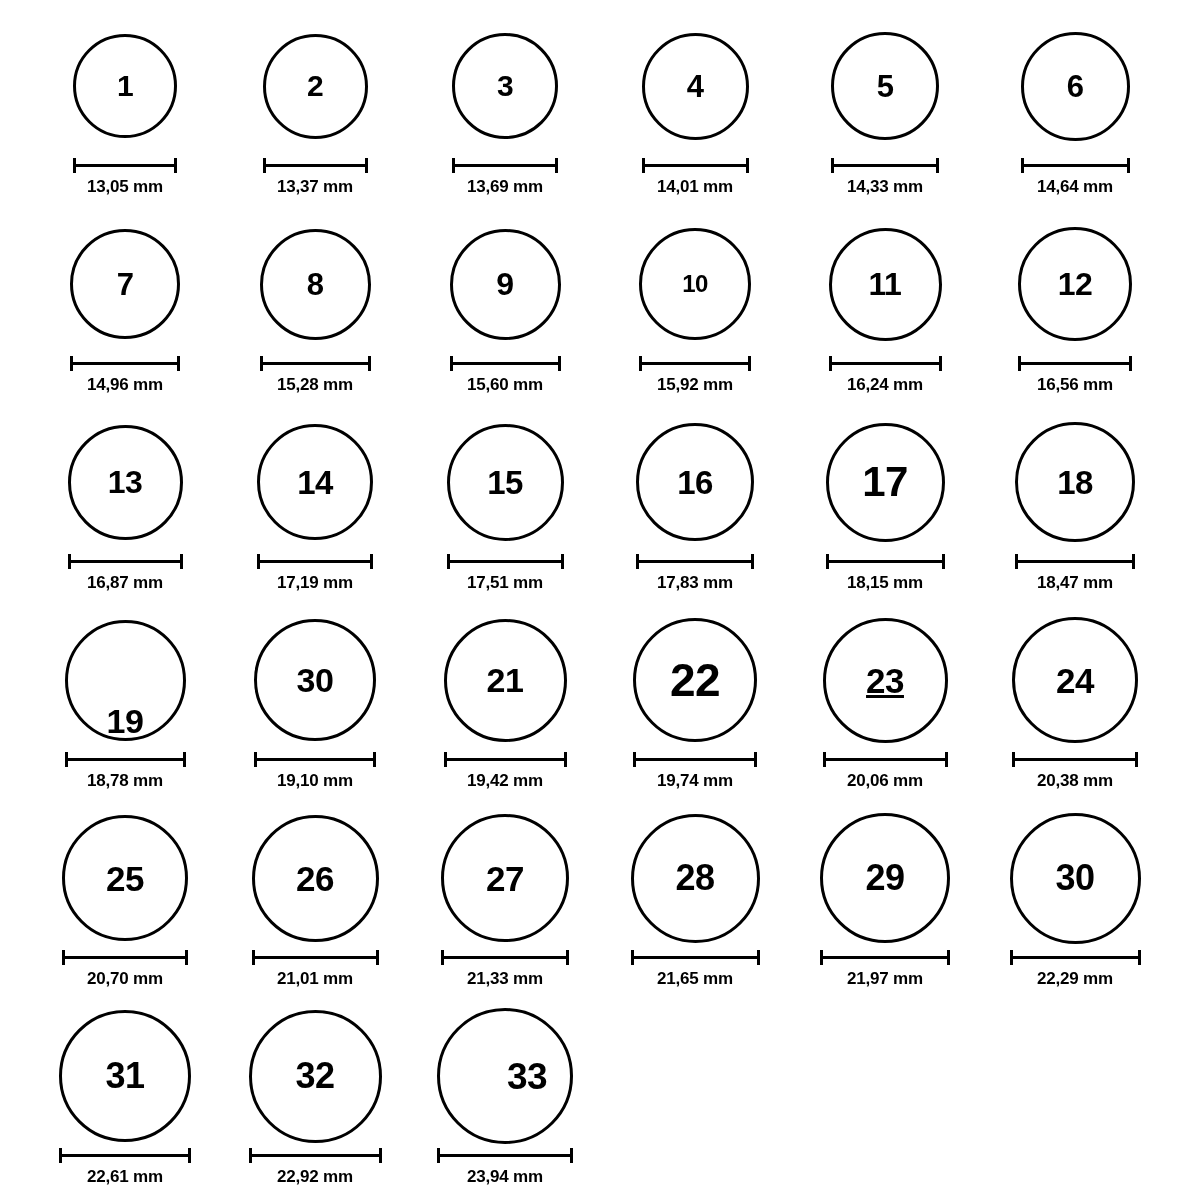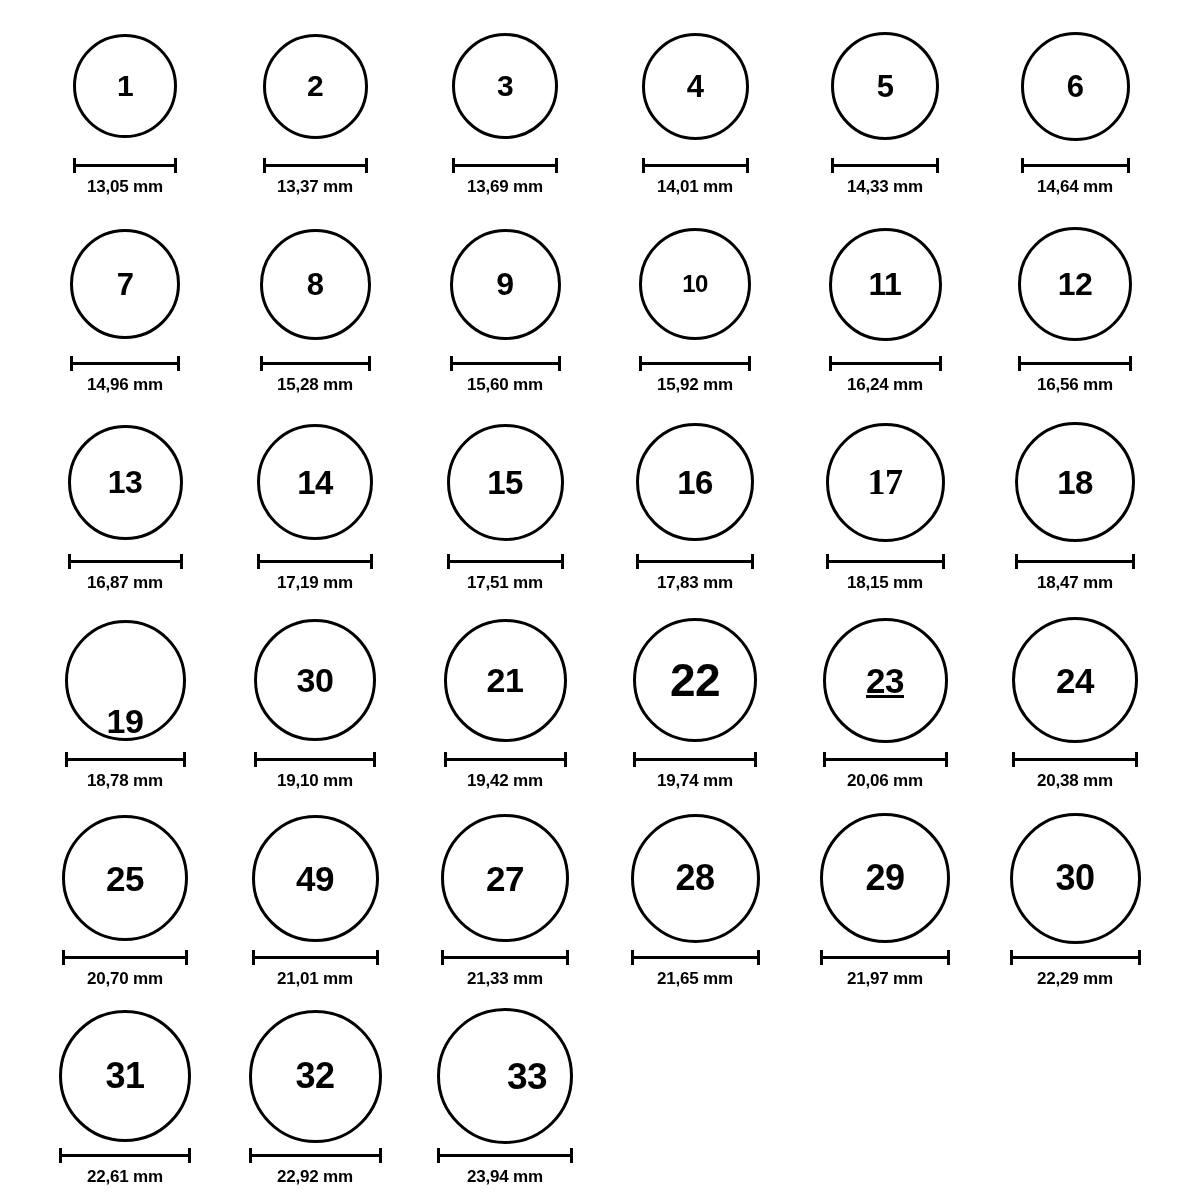--- a/index.html
+++ b/index.html
@@ -296,21 +296,21 @@
         <div class="ruler" style="width: 118px;">
           <div class="bar"></div>
           <div class="cap left"></div>
           <div class="cap right"></div>
         </div>
         <div class="mm-label">17,83 mm</div>
       </div>
       <div class="cell">
         <div class="circle-wrap">
           <div class="circle" style="width: 119px; height: 119px;">
-            <span class="size-num" style="font-size: 36px; font-family: Liberation Serif, serif;">17</span>
+            <span class="size-num" style="font-size: 42px;">17</span>
           </div>
         </div>
         <div class="ruler" style="width: 119px;">
           <div class="bar"></div>
           <div class="cap left"></div>
           <div class="cap right"></div>
         </div>
         <div class="mm-label">18,15 mm</div>
       </div>
       <div class="cell">
@@ -413,21 +413,21 @@
         <div class="ruler" style="width: 126px;">
           <div class="bar"></div>
           <div class="cap left"></div>
           <div class="cap right"></div>
         </div>
         <div class="mm-label">20,70 mm</div>
       </div>
       <div class="cell">
         <div class="circle-wrap">
           <div class="circle" style="width: 127px; height: 127px;">
-            <span class="size-num" style="font-size: 35px;">49</span>
+            <span class="size-num" style="font-size: 35px;">26</span>
           </div>
         </div>
         <div class="ruler" style="width: 127px;">
           <div class="bar"></div>
           <div class="cap left"></div>
           <div class="cap right"></div>
         </div>
         <div class="mm-label">21,01 mm</div>
       </div>
       <div class="cell">

